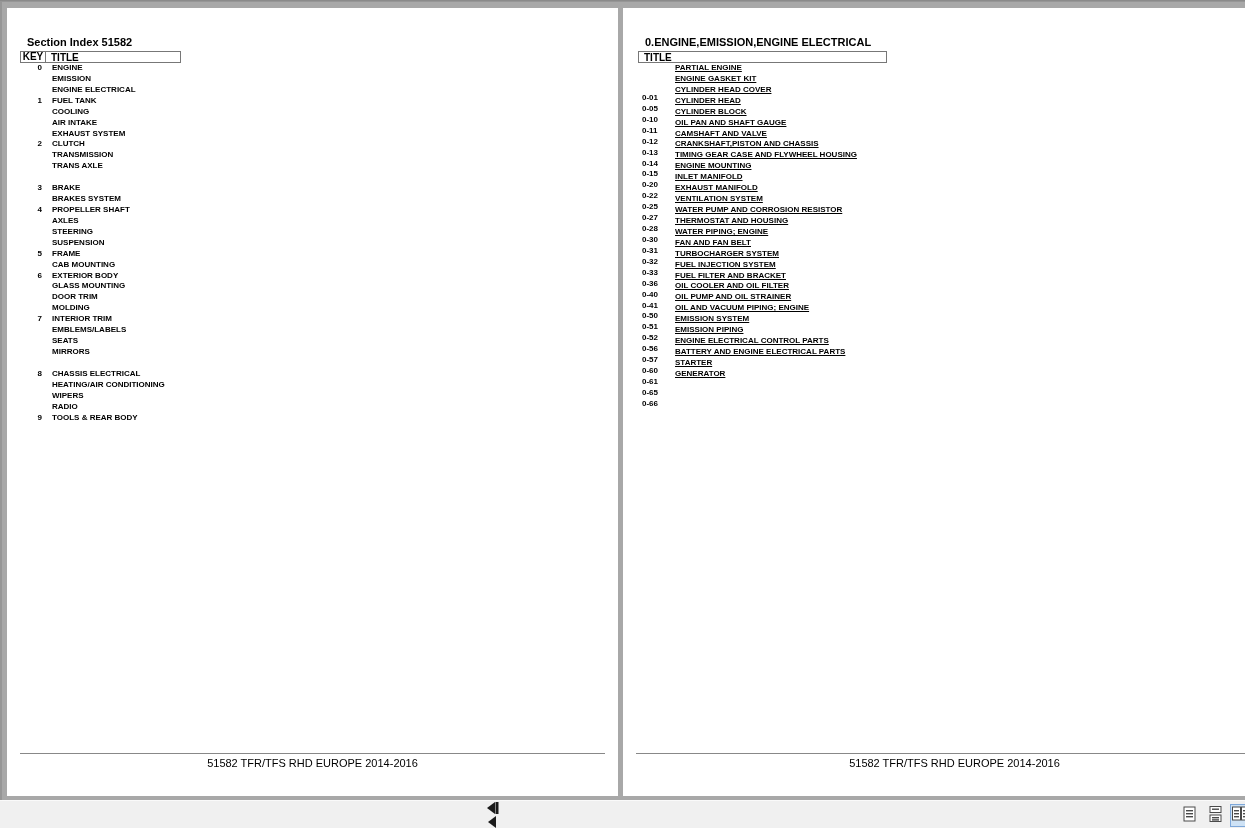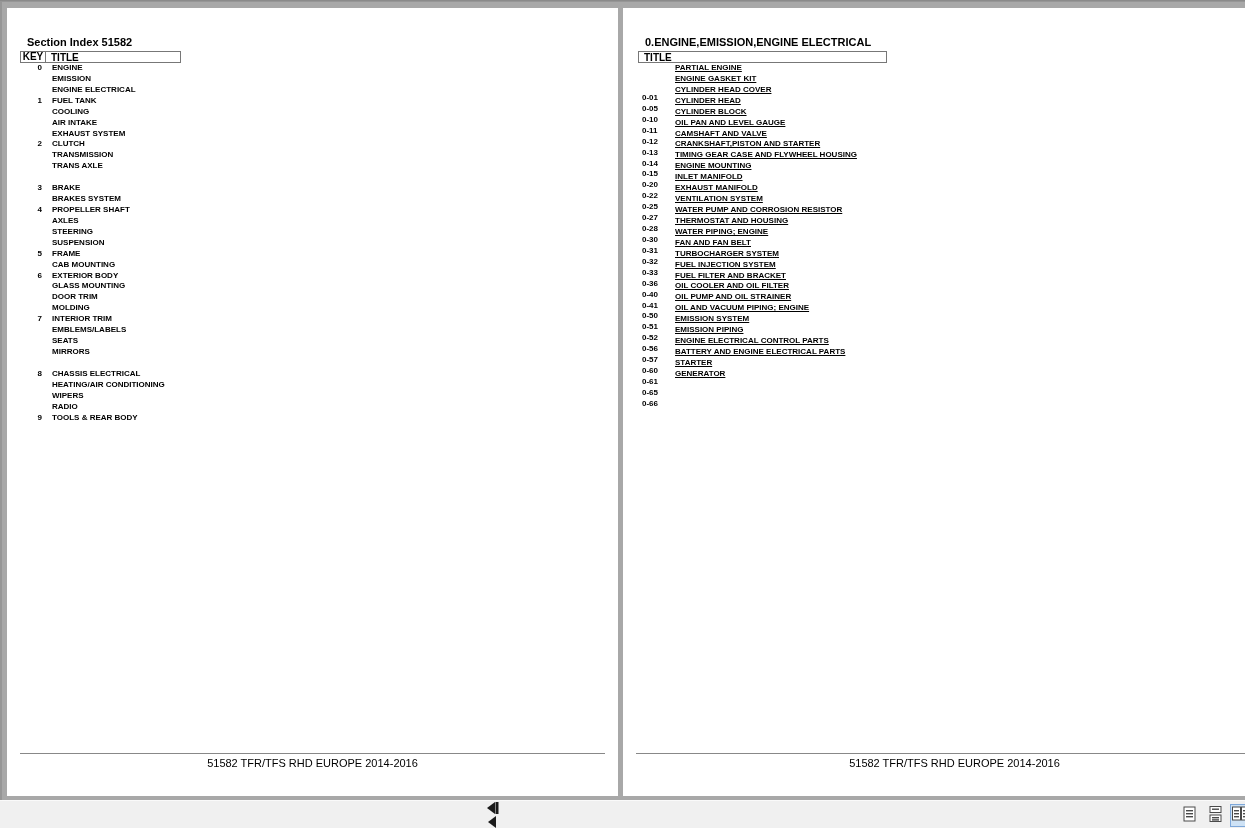--- a/index.html
+++ b/index.html
@@ -230,29 +230,29 @@
         <div class="row">
         <span class="cell-key">0-11</span>
         <span class="cell-title">CYLINDER HEAD</span>
       </div>
         <div class="row">
         <span class="cell-key">0-12</span>
         <span class="cell-title">CYLINDER BLOCK</span>
       </div>
         <div class="row">
         <span class="cell-key">0-13</span>
-        <span class="cell-title">OIL PAN AND LEVEL GAUGE</span>
+        <span class="cell-title">OIL PAN AND SHAFT GAUGE</span>
       </div>
         <div class="row">
         <span class="cell-key">0-14</span>
         <span class="cell-title">CAMSHAFT AND VALVE</span>
       </div>
         <div class="row">
         <span class="cell-key">0-15</span>
-        <span class="cell-title">CRANKSHAFT,PISTON AND STARTER</span>
+        <span class="cell-title">CRANKSHAFT,PISTON AND CHASSIS</span>
       </div>
         <div class="row">
         <span class="cell-key">0-20</span>
         <span class="cell-title">TIMING GEAR CASE AND FLYWHEEL HOUSING</span>
       </div>
         <div class="row">
         <span class="cell-key">0-22</span>
         <span class="cell-title">ENGINE MOUNTING</span>
       </div>
         <div class="row">

